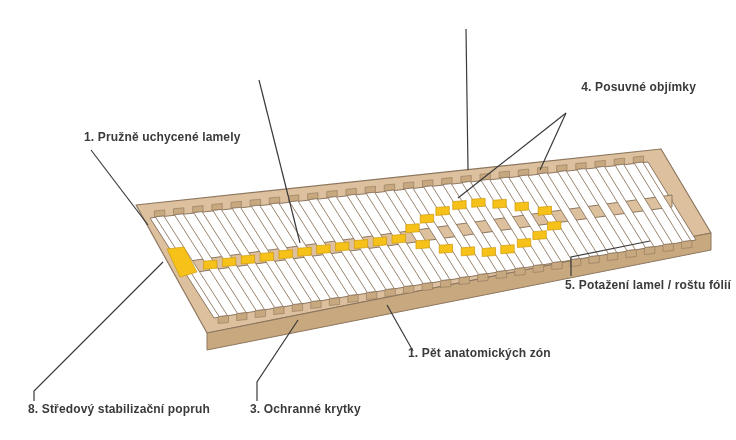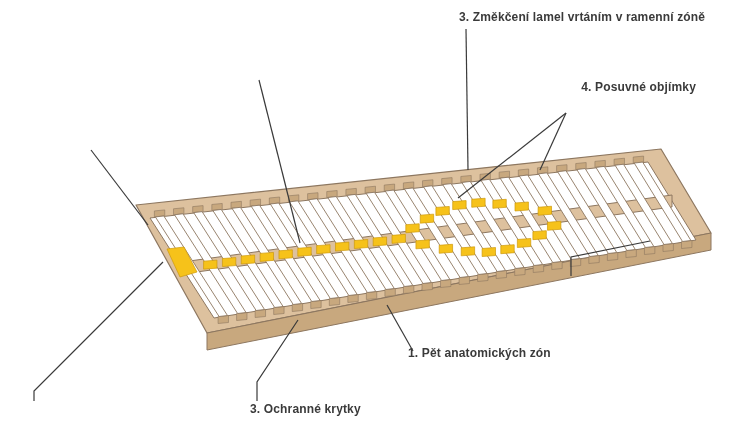--- a/index.html
+++ b/index.html
@@ -139,27 +139,29 @@
         <polyline points="466,29 468,170" fill="none" stroke="#3a3a3a" stroke-width="1.2"></polyline>
         <polyline points="566,113 540,170" fill="none" stroke="#3a3a3a" stroke-width="1.2"></polyline>
         <polyline points="566,113 458,198" fill="none" stroke="#3a3a3a" stroke-width="1.2"></polyline>
         <polyline points="571,276 571,257 650,241" fill="none" stroke="#3a3a3a" stroke-width="1.2"></polyline>
         <polyline points="413,351 387,305" fill="none" stroke="#3a3a3a" stroke-width="1.2"></polyline>
         <polyline points="257,401 257,382 298,320" fill="none" stroke="#3a3a3a" stroke-width="1.2"></polyline>
         <polyline points="34,401 34,391 163,262" fill="none" stroke="#3a3a3a" stroke-width="1.2"></polyline>
       </g>
   </svg>
 
+  <div class="label" style="left:84px;top:130px">1. Pružně uchycené lamely</div>
 
 
-  <div class="label" style="left:459px;top:10px">3. Změkčení lamel vrtáním v ramenní zóně</div>
 
   <div class="label center" style="left:556px;top:80px">
     <span>4. Posuvné objímky</span><br>
   </div>
 
+  <div class="label" style="left:565px;top:278px">5. Potažení lamel / roštu fólií</div>
 
   <div class="label" style="left:408px;top:346px">1. Pět anatomických zón</div>
 
   <div class="label" style="left:250px;top:402px">3. Ochranné krytky</div>
 
+  <div class="label" style="left:28px;top:402px">8. Středový stabilizační popruh</div>
 
 </div>
 
 </body></html>

